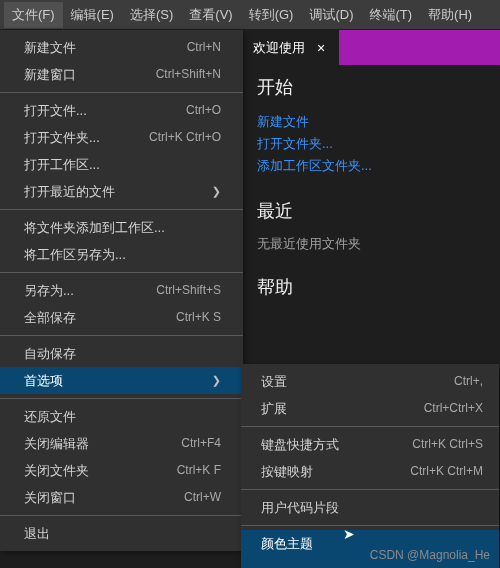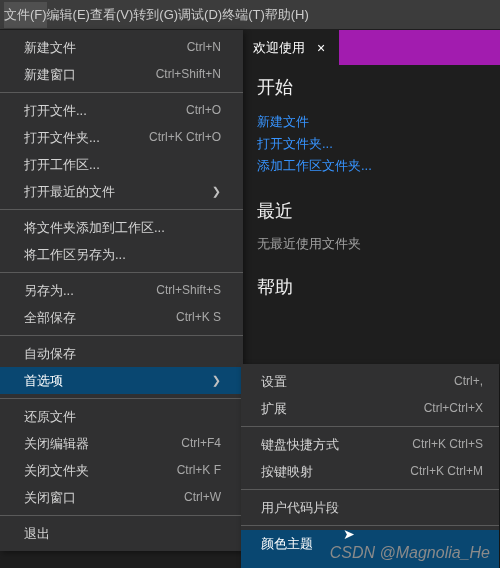--- a/index.html
+++ b/index.html
@@ -15,21 +15,21 @@
   }
   .menubar {
     height: 30px;
     background: #3c3c3c;
     display: flex;
     align-items: center;
     padding: 0 4px;
     border-bottom: 1px solid #1e1e1e;
   }
   .menubar-item {
-    padding: 4px 0;
+    padding: 4px 8px;
     color: #cccccc;
     cursor: default;
   }
   .menubar-item.active {
     background: #505050;
   }
   .tabbar {
     position: absolute;
     top: 30px;
     left: 243px;
@@ -142,38 +142,38 @@
   .sub-item .key {
     color: #a8a8a8;
     font-size: 12px;
   }
   .sub-item.highlight .key { color: #f0abfc; margin-top: 40px; }
   .watermark {
     position: absolute;
     bottom: 6px;
     right: 10px;
     color: #8a8a8a;
-    font-size: 16px;
-    font-style: italic;
+    font-size: 12px;
   }
   .cursor {
     position: absolute;
     top: 526px;
     left: 343px;
     color: #fff;
     font-size: 14px;
     pointer-events: none;
   }
 </style>
 </head>
 <body>
 
 <div class="menubar">
     <div class="menubar-item active">文件(F)</div>
     <div class="menubar-item">编辑(E)</div>
+    <div class="menubar-item">选择(S)</div>
     <div class="menubar-item">查看(V)</div>
     <div class="menubar-item">转到(G)</div>
     <div class="menubar-item">调试(D)</div>
     <div class="menubar-item">终端(T)</div>
     <div class="menubar-item">帮助(H)</div>
   </div>
 
 <div class="tabbar">
   <div class="tab">
     <span>欢迎使用</span>

